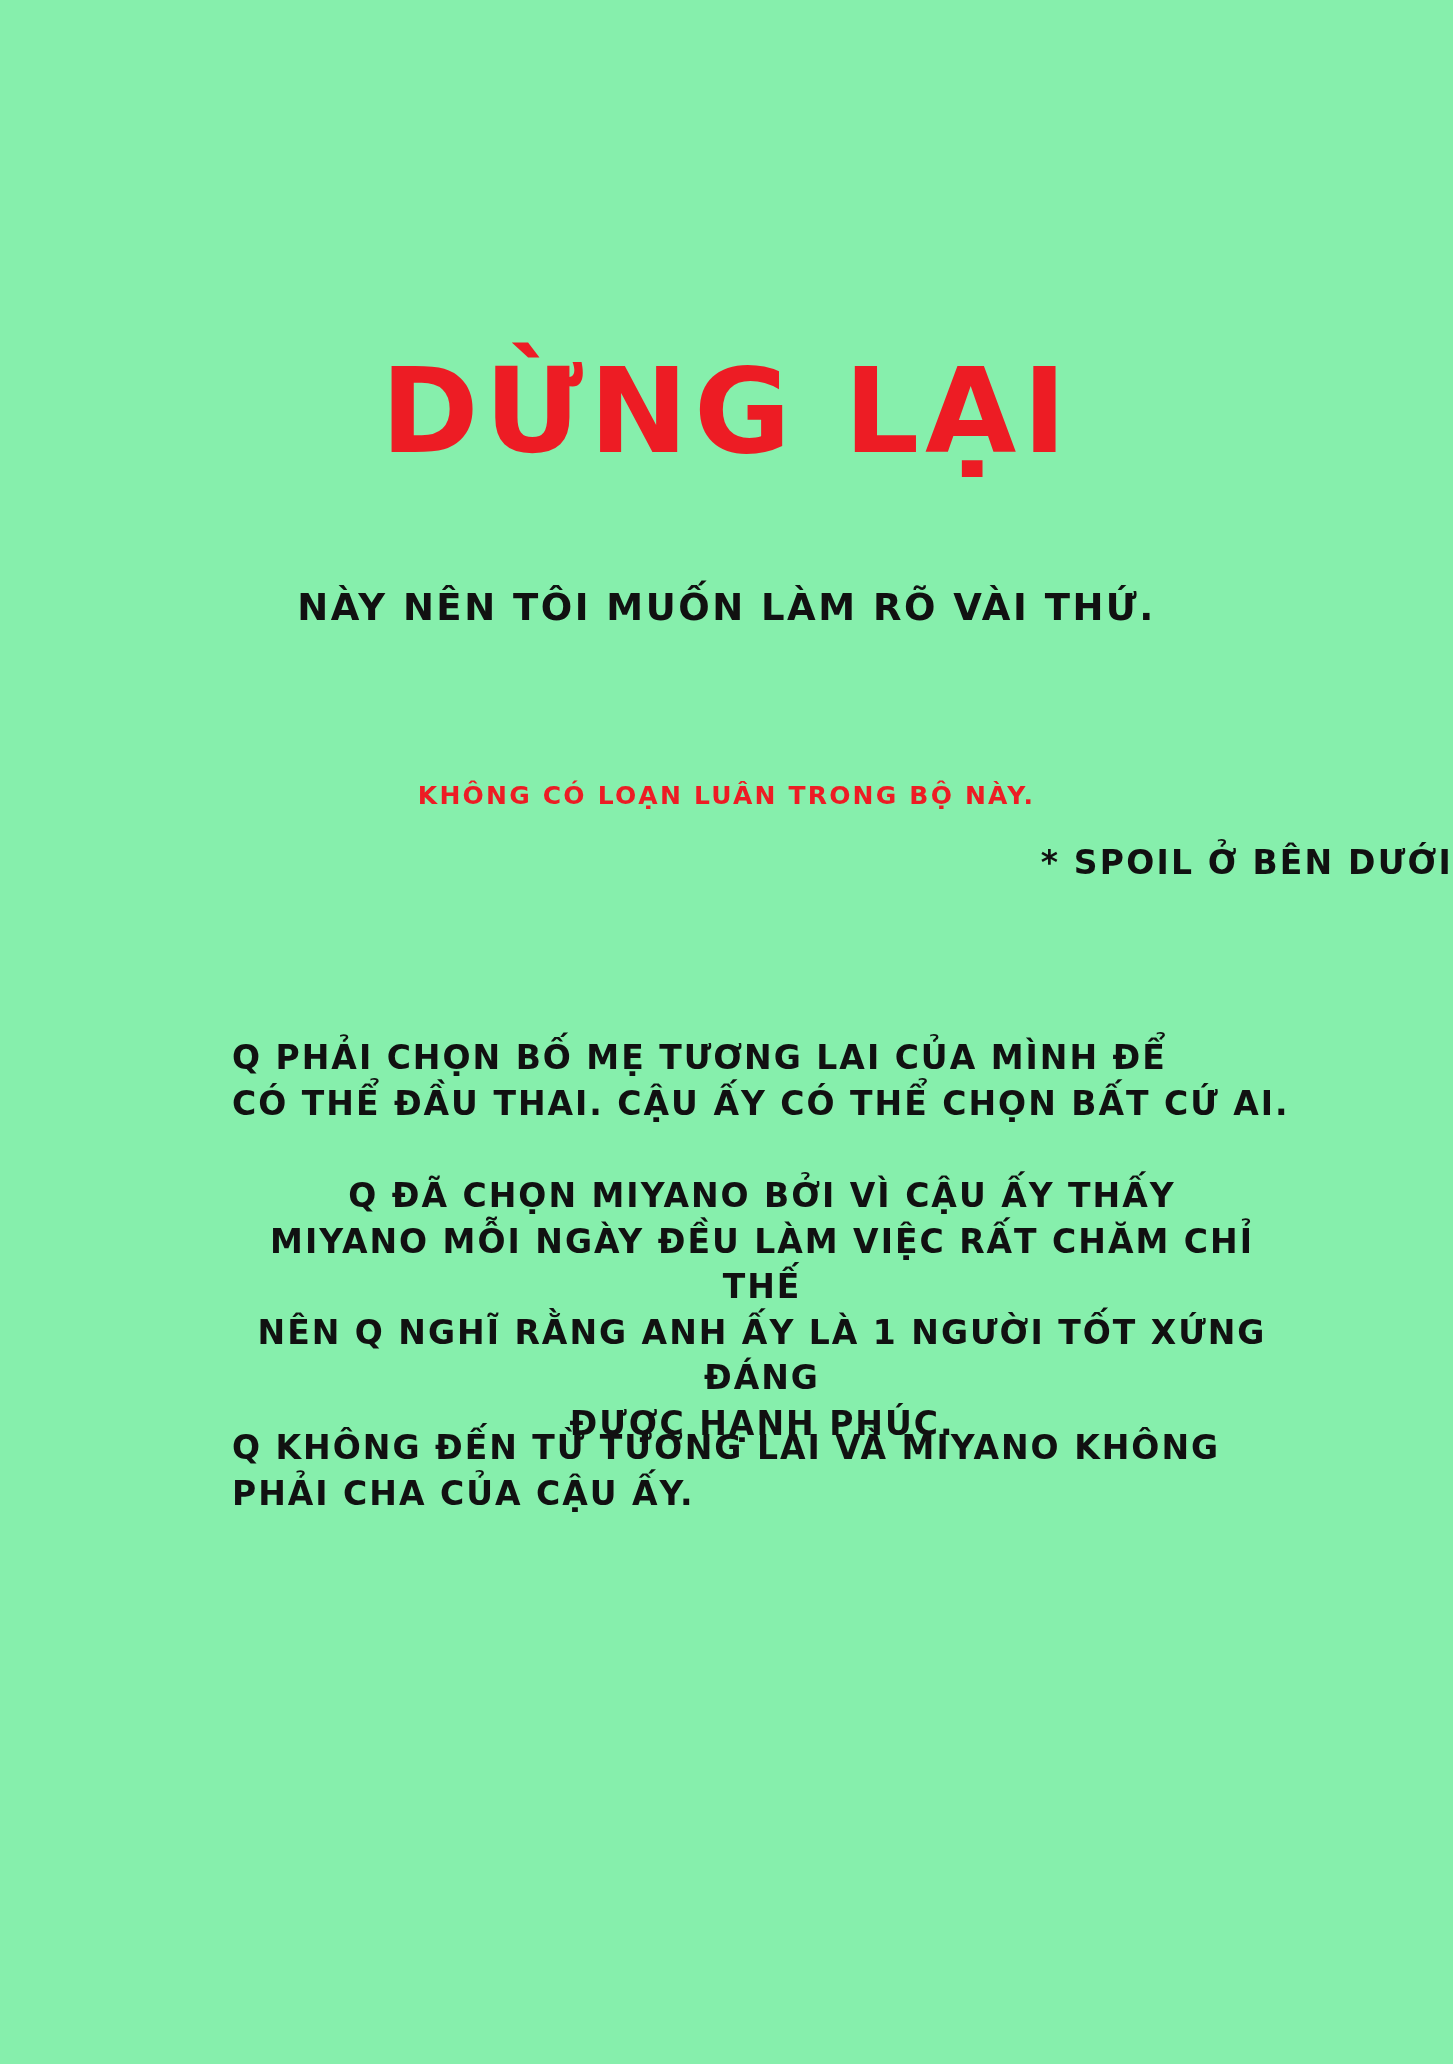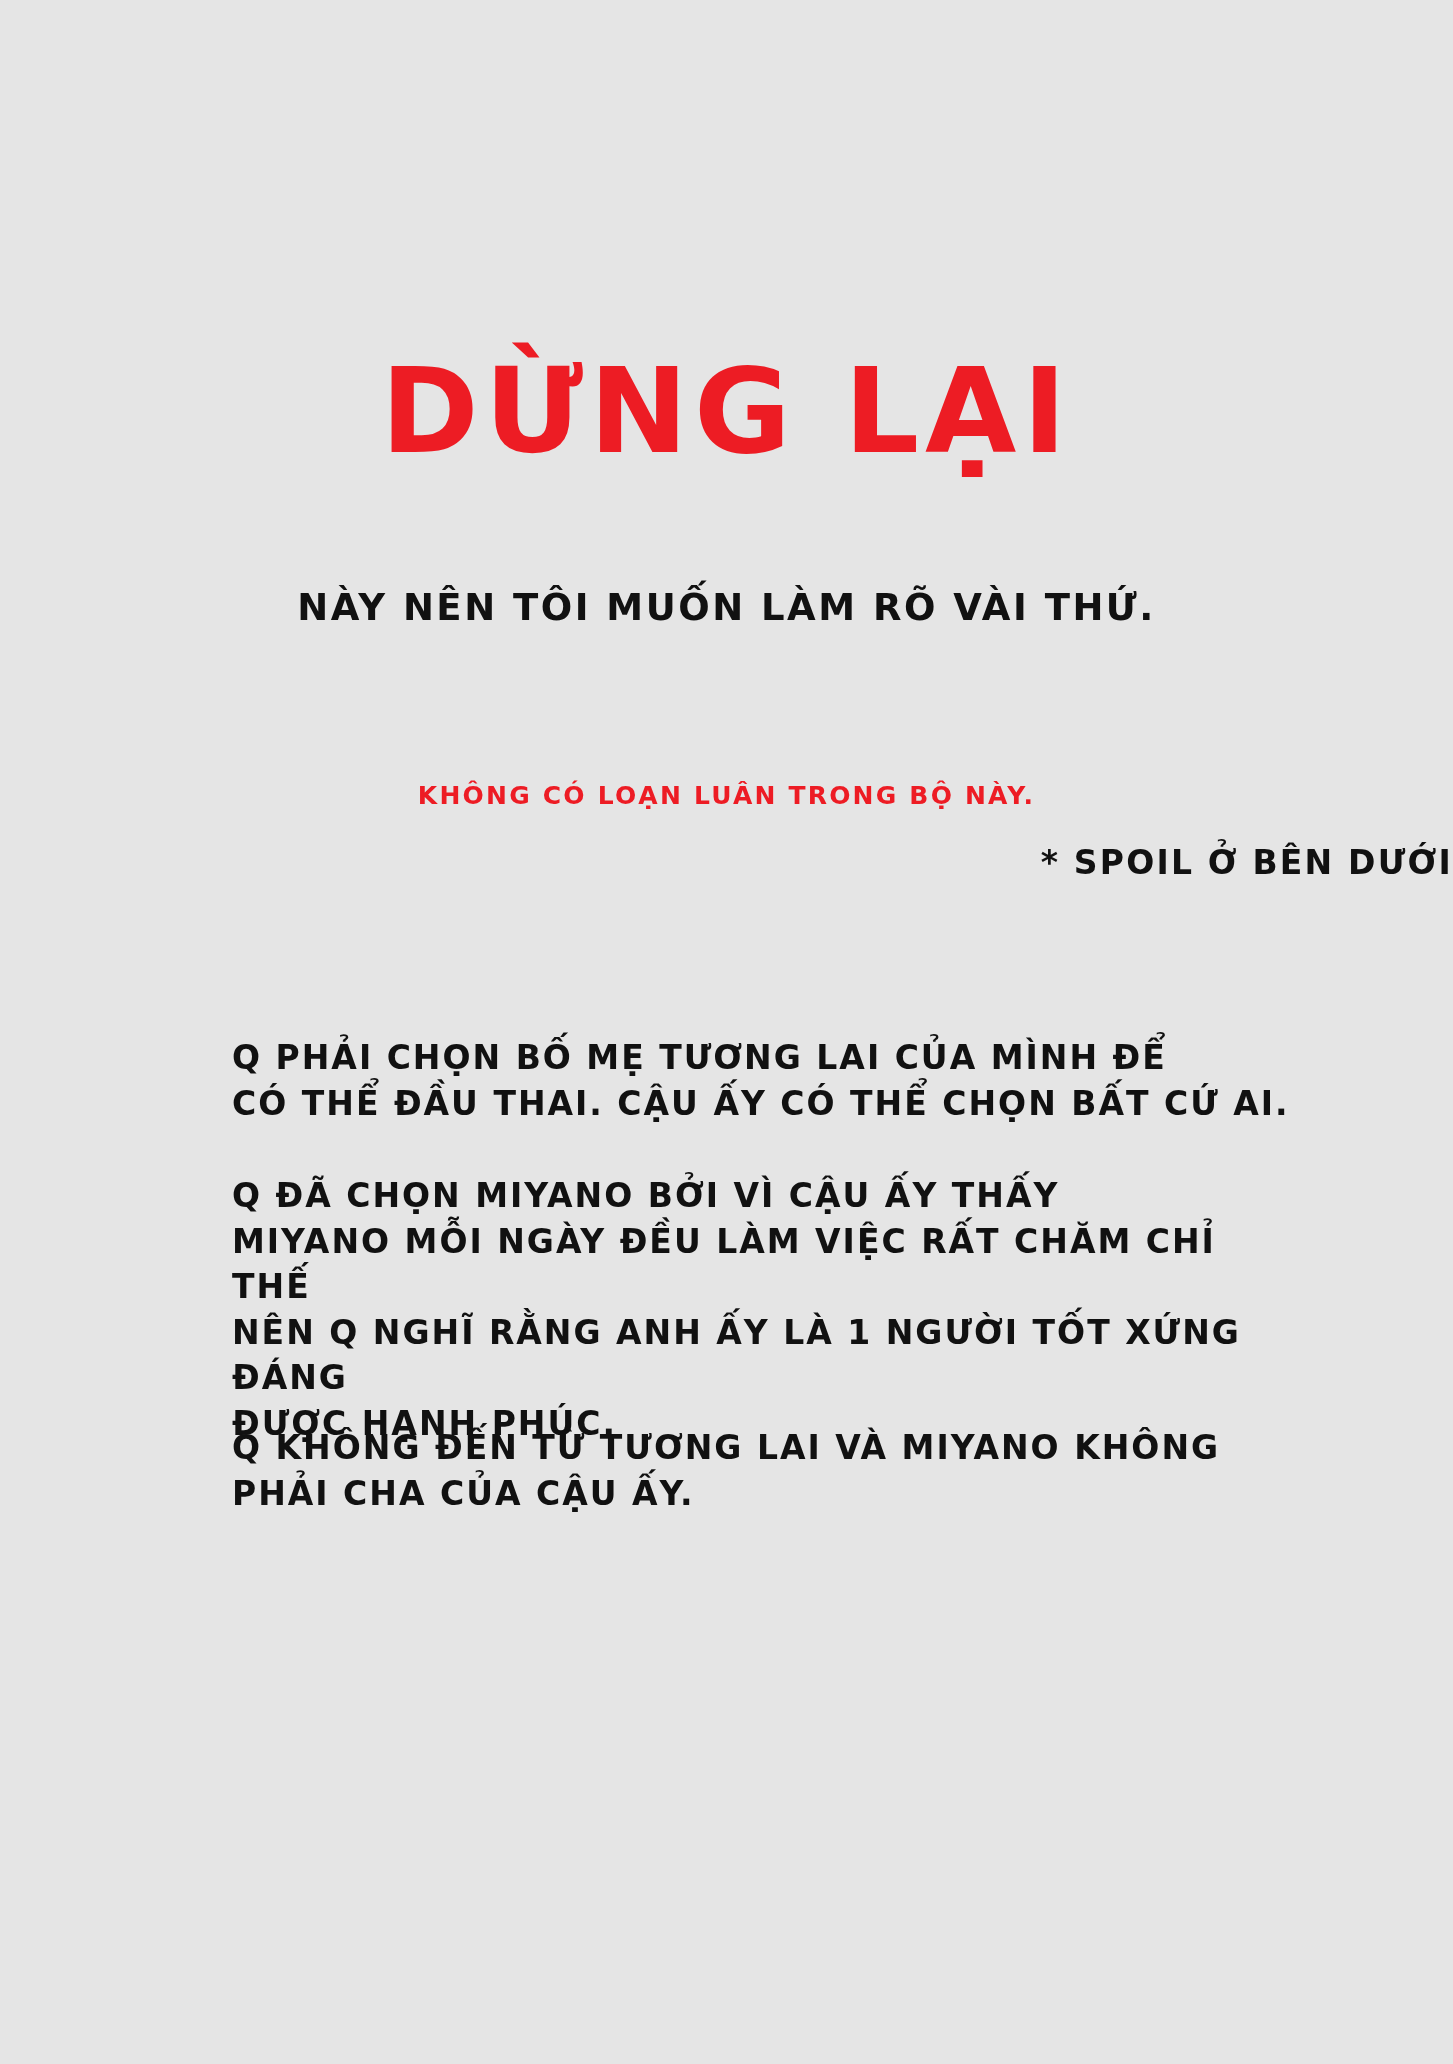--- a/index.html
+++ b/index.html
@@ -10,21 +10,21 @@
   body {
     width: 1453px;
     height: 2064px;
     position: relative;
     font-family: "DejaVu Sans", sans-serif;
     overflow: hidden;
   }
   .page {
     position: absolute;
     inset: 0;
-    background: #e5e5e5;
+    background: #86efac;
   }
   .title {
     position: absolute;
     top: 352px;
     left: 0;
     width: 100%;
     text-align: center;
     color: #ed1c24;
     font-family: "DejaVu Sans", sans-serif;
     font-weight: bold;
@@ -74,21 +74,21 @@
     left: 232px;
     width: 1060px;
     color: #111111;
     font-size: 33px;
     font-weight: bold;
     letter-spacing: 2.0px;
     line-height: 1.38;
     text-align: left;
   }
   .p1 { top: 1035px; }
-  .p2 { top: 1173px; }
+  .p2 { top: 1173px; text-align: center; }
   .p3 { top: 1425px; }
   .body-block p {
     margin: 0;
   }
 </style>
 </head>
 <body>
 
 <div class="page">
 

